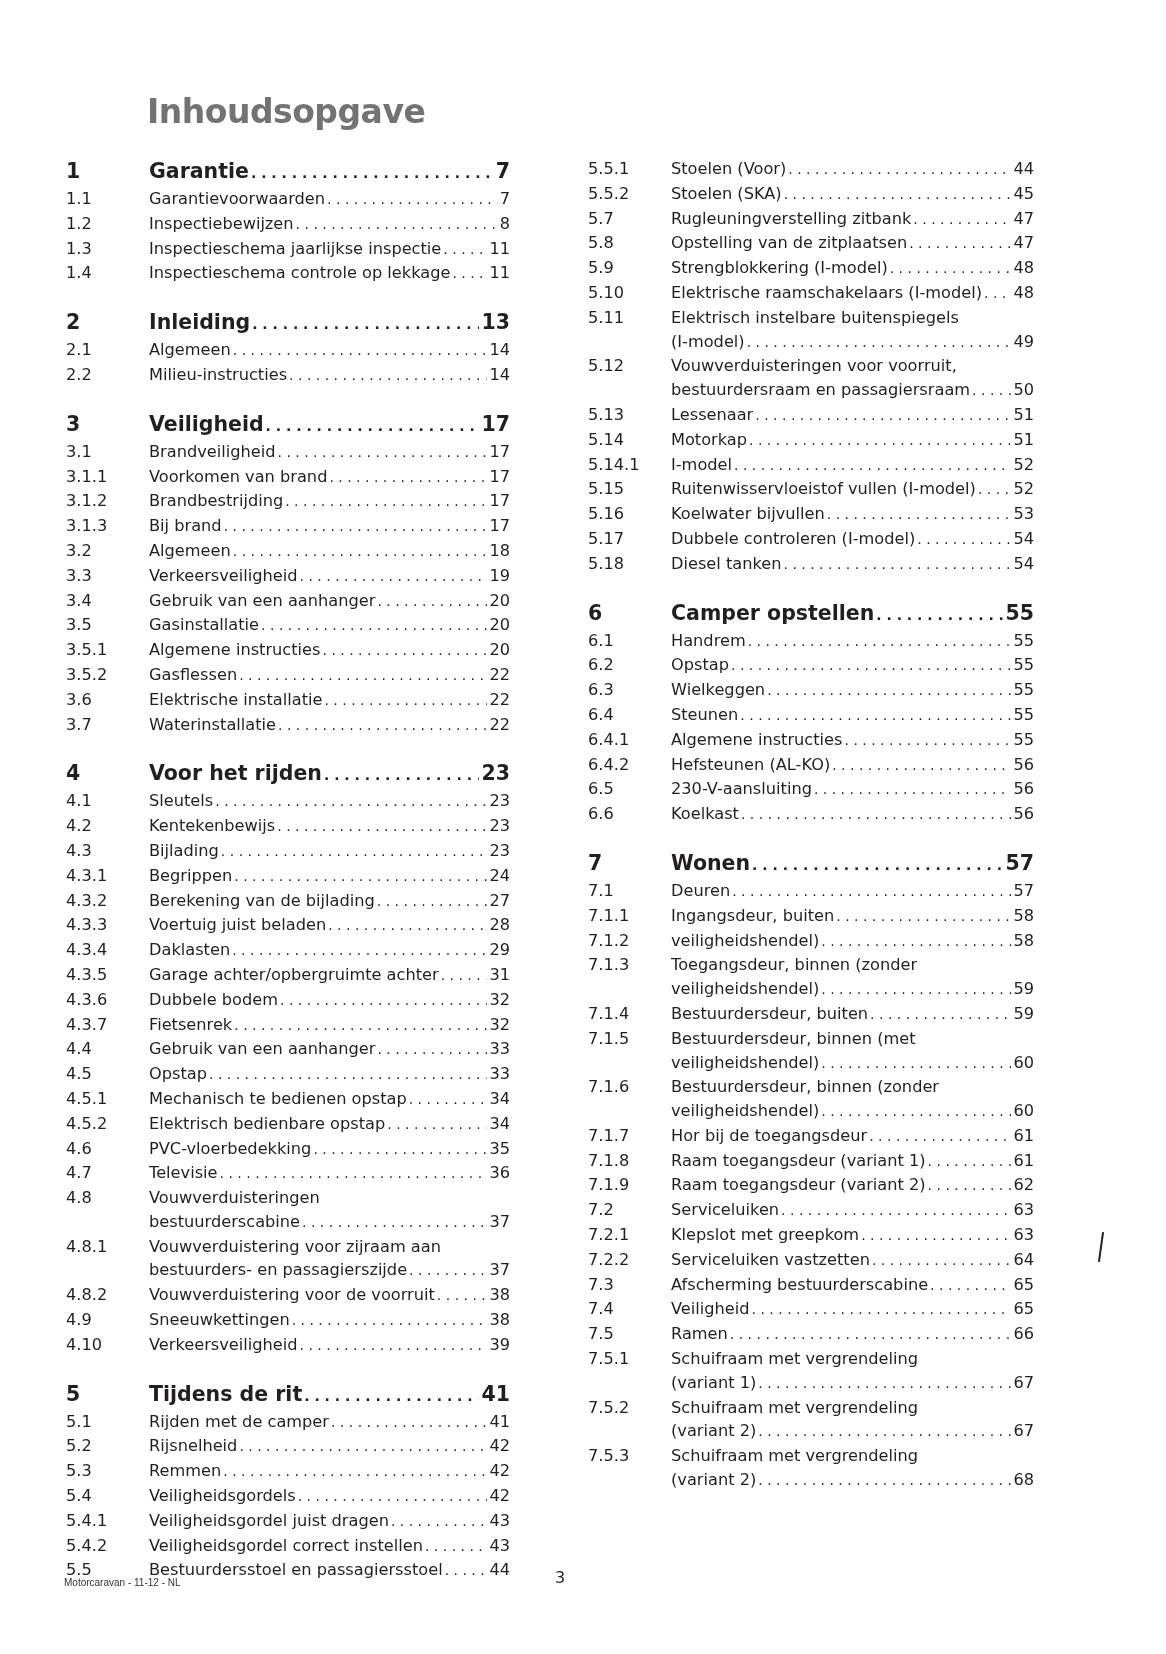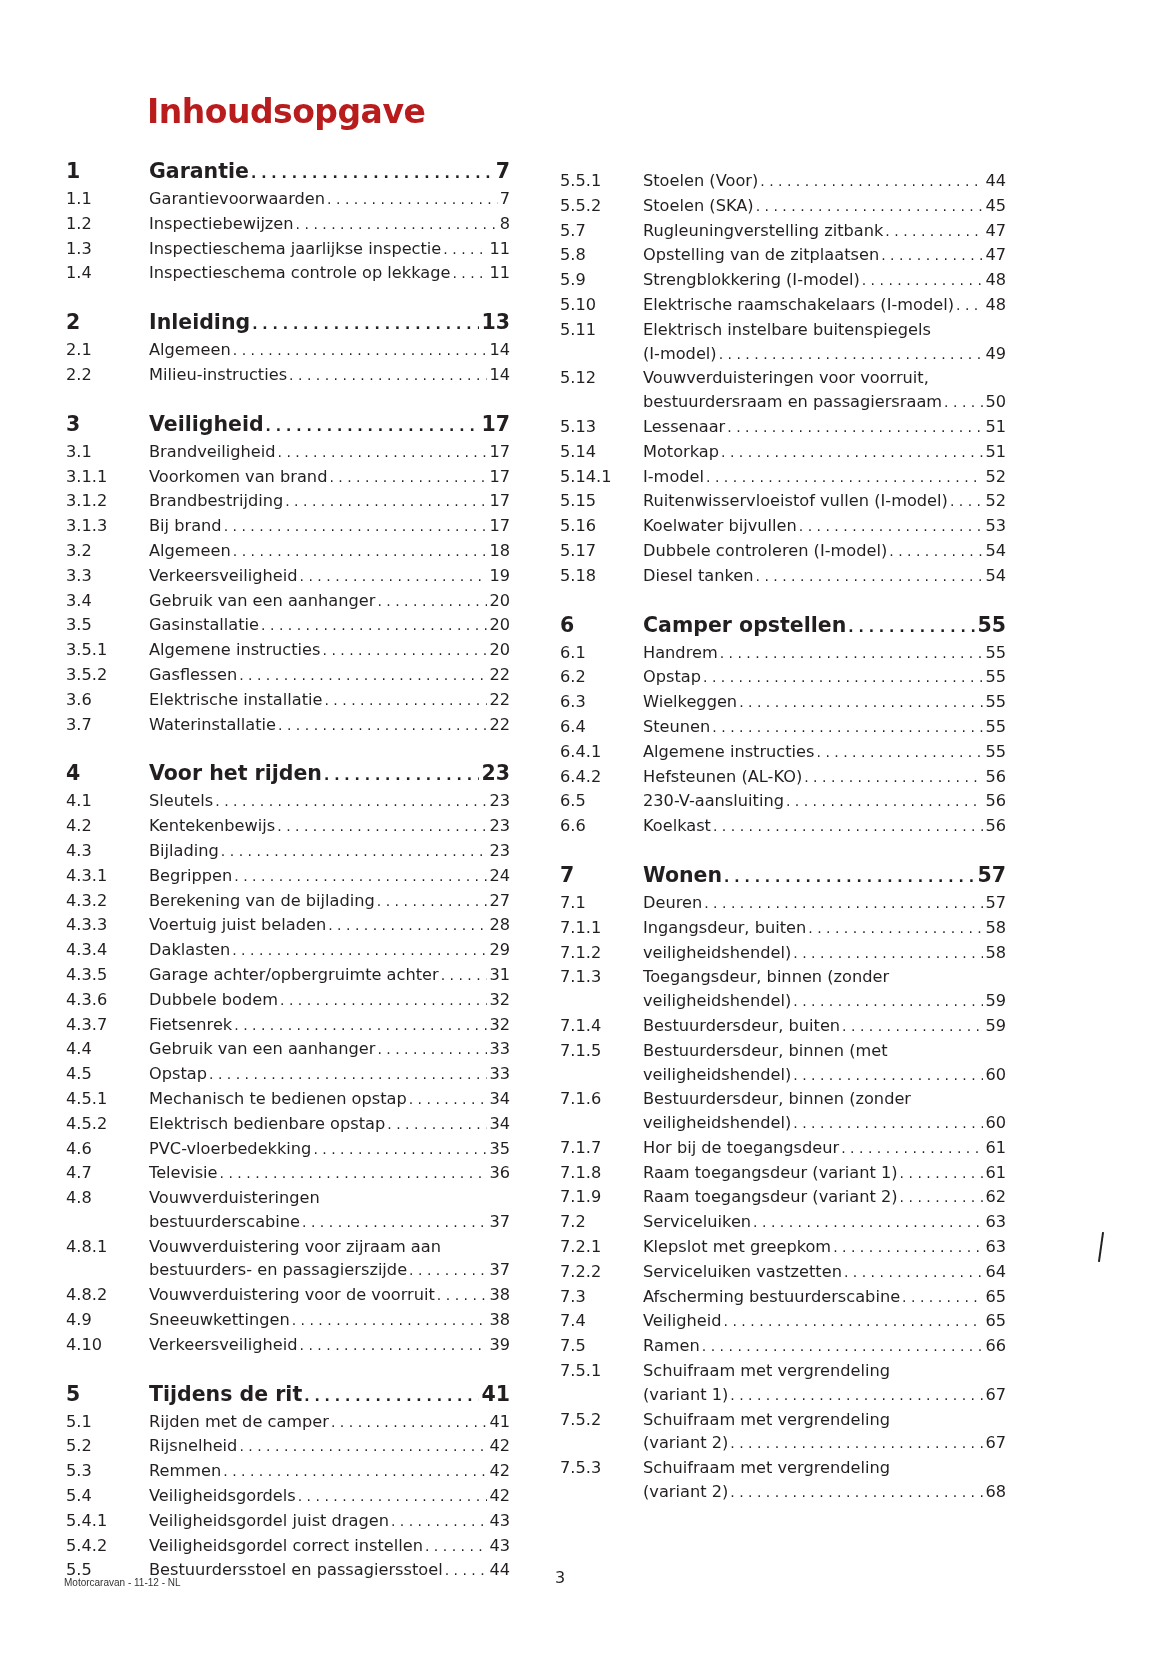--- a/index.html
+++ b/index.html
@@ -1,23 +1,23 @@
 <!DOCTYPE html>
 <html><head>
 <meta charset="utf-8">
 <style>
   html, body { margin: 0; padding: 0; background: #ffffff; }
   body { width: 1166px; height: 1654px; position: relative; overflow: hidden;
          font-family: "DejaVu Sans", sans-serif; color: #231f20; }
   .title { position: absolute; left: 147px; top: 92px; margin: 0;
            font-family: "DejaVu Sans", sans-serif; font-weight: bold;
-           font-size: 33px; color: #b91c1c; letter-spacing: -0.5px; }
+           font-size: 33px; color: #737373; letter-spacing: -0.5px; }
   .col { position: absolute; top: 157px; }
   .col-left { left: 66px; width: 444px; }
-  .col-right { left: 560px; width: 446px; margin-top: 12px; }
+  .col-right { left: 588px; width: 446px; }
   .section { margin-bottom: 22px; }
   .entry { display: flex; align-items: flex-end; font-size: 16.2px; line-height: 23.8px; }
   .num { flex: 0 0 83px; align-self: flex-start; }
   .col-right .num { flex: 0 0 83px; }
   .body { flex: 1 1 auto; display: flex; flex-direction: column; min-width: 0; }
   .line1 { white-space: nowrap; }
   .lastline { display: flex; align-items: baseline; white-space: nowrap; }
   .lastline .txt { flex: 0 0 auto; }
   .leader { flex: 1 1 auto; overflow: hidden; white-space: nowrap; margin: 0 2px;
             letter-spacing: 2.6px; color: #231f20; }

